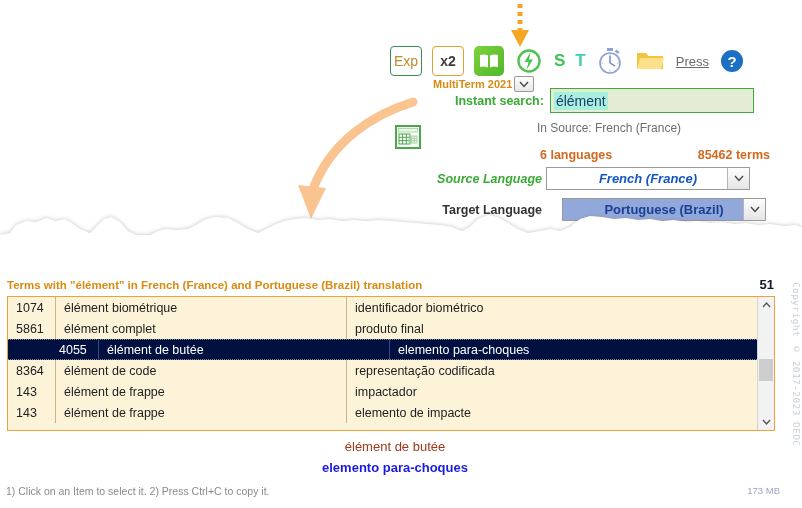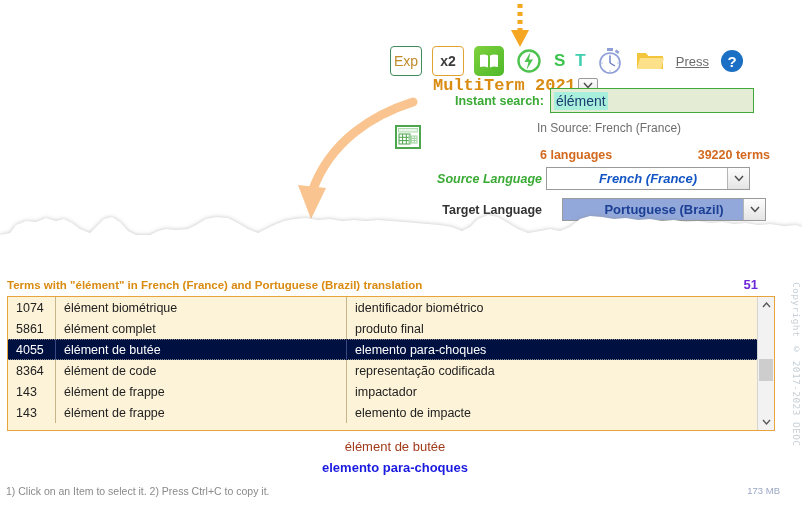--- a/index.html
+++ b/index.html
@@ -36,21 +36,21 @@
   .btn-flash{width:30px;height:30px;display:flex;align-items:center;justify-content:center;}
   .letter-s{font-size:17px;font-weight:bold;color:#39c44e;}
   .letter-t{font-size:17px;font-weight:bold;color:#3ecfae;}
   .btn-clock{width:28px;height:30px;display:flex;align-items:center;justify-content:center;}
   .btn-folder{width:32px;height:30px;display:flex;align-items:center;justify-content:center;}
   .about-link{font-size:13px;color:#6b6b6b;text-decoration:underline;}
   .btn-help{width:26px;height:26px;display:flex;align-items:center;justify-content:center;}
 
   
   #multiterm-row{position:absolute;left:433px;top:76px;display:flex;align-items:center;gap:2px;}
-  #multiterm-label{font-size:17px;font-weight:bold;color:#d98b12;font-family:Liberation Mono, monospace;}
+  #multiterm-label{font-size:11px;font-weight:bold;color:#d98b12;}
   #multiterm-caret{
     width:20px;height:16px;border:1px solid #9a9a9a;border-radius:2px;
     background:linear-gradient(#fdfdfd,#e8e8e8);
     display:flex;align-items:center;justify-content:center;box-sizing:border-box;
   }
 
   
   #instant-search-row{position:absolute;left:455px;top:88px;display:flex;align-items:center;}
   #instant-search-label{font-size:12.5px;font-weight:bold;color:#3aaa35;margin-right:6px;}
   #instant-search-input{
@@ -90,30 +90,30 @@
   }
 
   
   #curved-arrow{position:absolute;left:280px;top:80px;width:190px;height:150px;pointer-events:none;}
 
   
   #torn-edge{position:absolute;left:0;top:205px;width:802px;height:62px;}
 
   
   #results-header{position:absolute;left:7px;top:279px;font-size:11.5px;font-weight:bold;color:#d98b12;}
-  #results-count{position:absolute;right:44px;top:277px;font-size:13px;font-weight:bold;color:#6d28d9;}
+  #results-count{position:absolute;right:28px;top:277px;font-size:13px;font-weight:bold;color:#0f172a;}
 
   #results-table{
     position:absolute;left:7px;top:296px;width:768px;height:135px;
     border:1px solid #e8a33d;background:#fdf3d8;box-sizing:border-box;
     display:flex;
   }
   #rows-wrap{flex:1;display:flex;flex-direction:column;}
   .row{height:21px;display:flex;align-items:center;box-sizing:border-box;}
-  .row.selected{background:#001040;border-top:1px dotted #888;border-bottom:1px dotted #888;}
+  .row.selected{background:#001040;border-top:1px dotted #888;border-bottom:1px dotted #888;padding-left:43px;}
   .cell-id{
     width:48px;padding-left:8px;font-size:12.5px;color:#222;box-sizing:border-box;
     border-right:1px solid #c8b68a;height:21px;display:flex;align-items:center;
   }
   .cell-src{
     width:291px;padding-left:8px;font-size:12.5px;color:#222;box-sizing:border-box;
     border-right:1px solid #c8b68a;height:21px;display:flex;align-items:center;
   }
   .cell-tgt{
     flex:1;padding-left:8px;font-size:12.5px;color:#222;box-sizing:border-box;
@@ -210,21 +210,21 @@
   <div id="in-source">In Source: French (France)</div>
   <div id="instant-search-row">
     <div id="instant-search-label">Instant search:</div>
     <div id="instant-search-input">
       <span id="instant-search-value">élément</span>
     </div>
   </div>
 
   <div id="counts">
     <span class="count-text">6 languages</span>
-    <span class="count-text">39220 terms</span>
+    <span class="count-text">85462 terms</span>
   </div>
 
   <svg id="calc-icon" viewBox="0 0 26 26">
     <rect x="1" y="2" width="24" height="22" fill="#ffffff" stroke="#4ca64c" stroke-width="2"></rect>
     <rect x="3.5" y="4.5" width="19" height="3.5" fill="#eaf6ea" stroke="#9fd39f" stroke-width="0.8"></rect>
     <g fill="none" stroke="#4ca64c" stroke-width="1">
       <rect x="4" y="10" width="11" height="10"></rect>
       <line x1="4" y1="13.3" x2="15" y2="13.3"></line>
       <line x1="4" y1="16.6" x2="15" y2="16.6"></line>
       <line x1="7.6" y1="10" x2="7.6" y2="20"></line>

